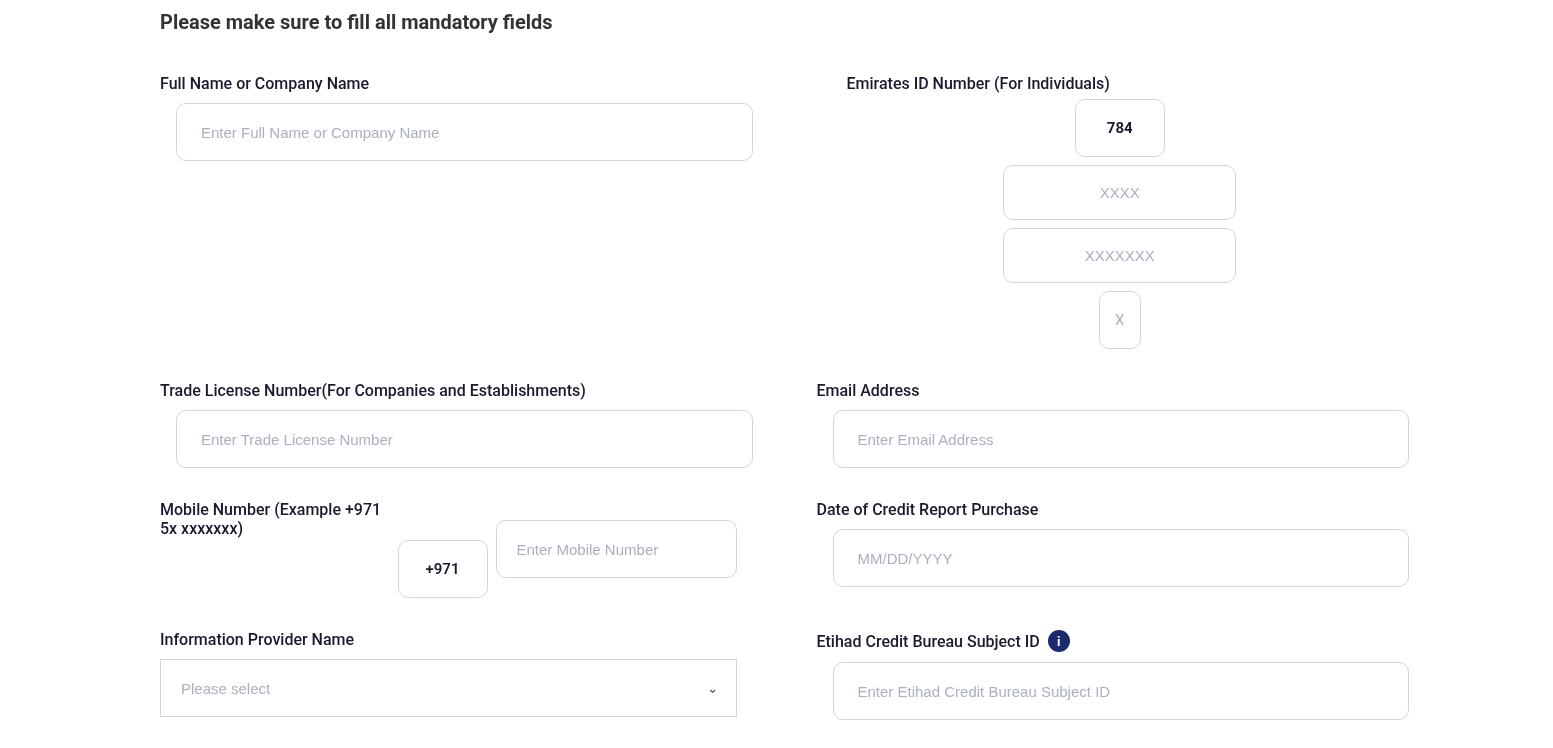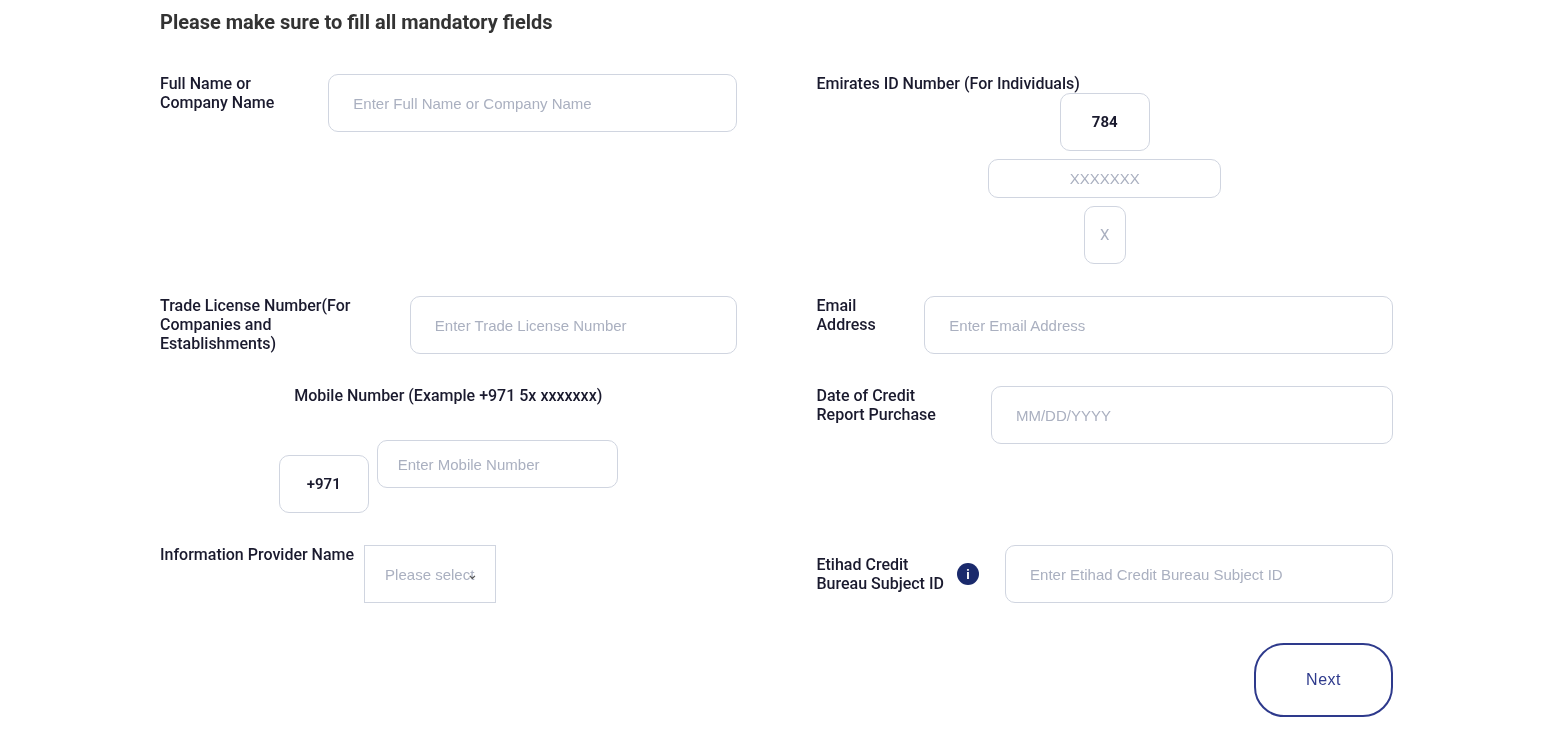--- a/index.html
+++ b/index.html
@@ -30,21 +30,21 @@
     }
 
     .form-grid {
       display: grid;
       grid-template-columns: 1fr 1fr;
       gap: 32px 80px;
     }
 
     .form-group {
       display: flex;
-      flex-direction: row;
+      flex-direction: column;
       gap: 10px;
     }
 
     .form-label {
       font-size: 16px;
       font-weight: 500;
       color: #1a1a2e;
     }
 
     .form-input {
@@ -61,21 +61,22 @@
     }
 
     .form-input::placeholder {
       color: #aab0c0;
     }
 
     
     .emirates-id-group {
       display: flex;
       flex-direction: column;
-      gap: 0;
+      gap: 6px;
+      margin-left: 30px;
     }
 
     .emirates-id-inputs {
       display: flex;
       gap: 8px;
       align-items: center;
       flex-direction: column;
     }
 
     .emirates-prefix {
@@ -108,21 +109,21 @@
       text-align: center;
     }
 
     .emirates-mid::placeholder {
       color: #aab0c0;
       text-align: center;
     }
 
     .emirates-long {
       flex: 2;
-      padding: 10px 16px;
+      padding: 18px 16px;
       border: 1.5px solid #d0d5e0;
       border-radius: 10px;
       font-size: 15px;
       color: #aab0c0;
       background: #fff;
       outline: none;
       height: 58px;
       text-align: center;
     }
 
@@ -142,23 +143,21 @@
       background: #fff;
       display: flex;
       align-items: center;
       justify-content: center;
       cursor: pointer;
     }
 
     
     .mobile-group {
       display: flex;
-      flex-direction: column;
       gap: 10px;
-      align-items: center;
     }
 
     .mobile-inputs {
       display: flex;
       gap: 8px;
       align-items: center;
     }
 
     .mobile-prefix {
       width: 90px;
@@ -180,21 +179,21 @@
 
     .mobile-input {
       flex: 1;
       padding: 18px 20px;
       border: 1.5px solid #d0d5e0;
       border-radius: 10px;
       font-size: 15px;
       color: #aab0c0;
       background: #fff;
       outline: none;
-      height: 48px;
+      height: 58px;
     }
 
     .mobile-input::placeholder {
       color: #aab0c0;
     }
 
     
     .select-wrapper {
       position: relative;
     }
@@ -274,20 +273,21 @@
 
     <div class="form-group">
       <label class="form-label">Full Name or Company Name</label>
       <input type="text" class="form-input" placeholder="Enter Full Name or Company Name" style="">
     </div>
 
     <div class="emirates-id-group">
       <label class="form-label">Emirates ID Number (For Individuals)</label>
       <div class="emirates-id-inputs">
         <div class="emirates-prefix">784</div>
+        <input type="text" class="emirates-mid" placeholder="XXXX" style="">
         <input type="text" class="emirates-long" placeholder="XXXXXXX" style="">
         <div class="emirates-x">X</div>
       </div>
     </div>
 
     <div class="form-group">
       <label class="form-label">Trade License Number(For Companies and Establishments)</label>
       <input type="text" class="form-input" placeholder="Enter Trade License Number" style="">
     </div>
 

